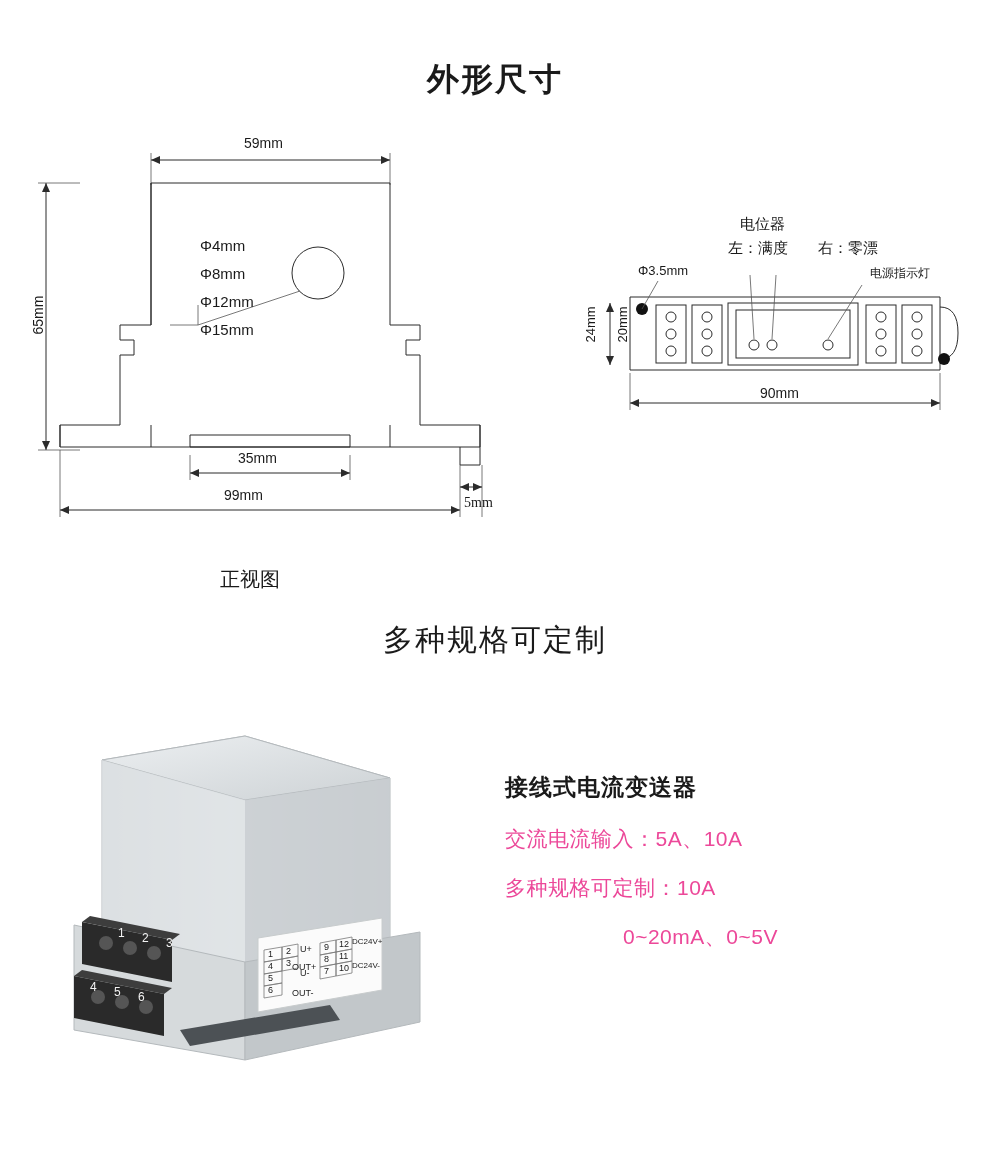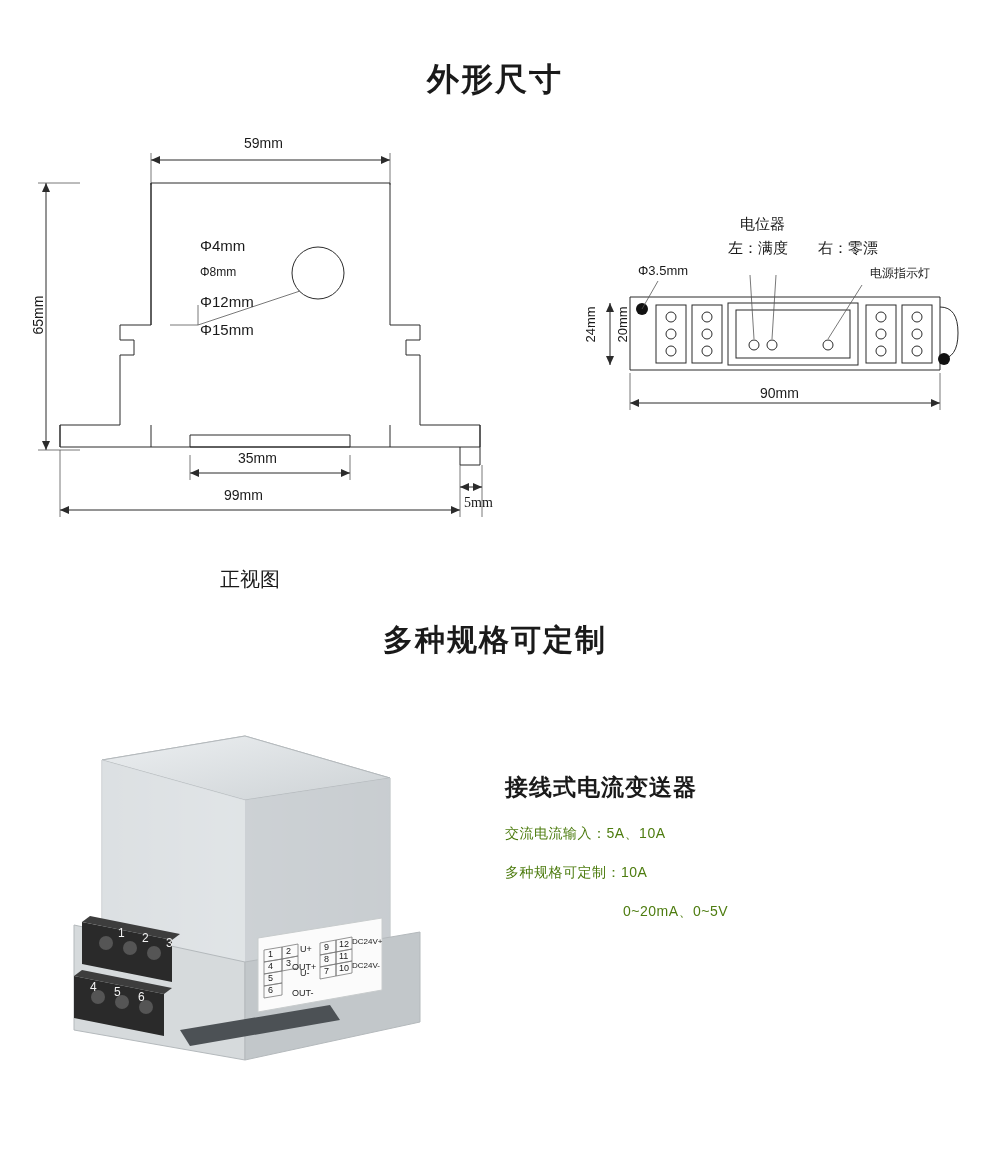--- a/index.html
+++ b/index.html
@@ -53,41 +53,41 @@
   }
 
   
   .title-2 {
     position: absolute;
     top: 620px;
     left: 0;
     width: 990px;
     text-align: center;
     font-size: 30px;
-    font-weight: bold;
+    font-weight: normal;
     letter-spacing: 2px;
   }
 
   .spec-block {
     position: absolute;
     left: 505px;
     top: 772px;
     width: 470px;
   }
   .spec-title {
     font-size: 23px;
     font-weight: bold;
     margin-bottom: 22px;
     letter-spacing: 1px;
   }
   .spec-line {
-    font-size: 14px;
+    font-size: 21px;
     margin-bottom: 21px;
     letter-spacing: 0.5px;
-    color: #4d7c0f;
+    color: #ec4899;
   }
   .spec-line.indent {
     padding-left: 118px;
   }
 
   .photo {
     position: absolute;
     left: 30px;
     top: 700px;
     width: 460px;
@@ -157,21 +157,21 @@
       <polygon points="462,362 453,358 453,366" fill="#2b2b2b"></polygon>
     </svg>
 
     <div class="lbl" style="left:224px;top:10px;">59mm</div>
     <div class="lbl vert" style="left:-12px;top:182px;width:60px;text-align:center;">65mm</div>
     <div class="lbl" style="left:218px;top:325px;">35mm</div>
     <div class="lbl" style="left:204px;top:362px;">99mm</div>
     <div class="lbl" style="left:444px;top:370px;font-family:Liberation Serif, serif;">5mm</div>
 
     <div class="lbl" style="left:180px;top:112px;font-size:15px;">Φ4mm</div>
-    <div class="lbl" style="left:180px;top:140px;font-size:12px;">Φ8mm</div>
+    <div class="lbl" style="left:180px;top:140px;font-size:15px;">Φ8mm</div>
     <div class="lbl" style="left:180px;top:168px;font-size:15px;">Φ12mm</div>
     <div class="lbl" style="left:180px;top:196px;font-size:15px;">Φ15mm</div>
 
     <div class="lbl" style="left:200px;top:405px;font-size:20px;margin-top:36px;">正视图</div>
   </div>
 
   <div style="position:absolute;left:600px;top:225px;width:380px;height:220px;">
     <svg width="380" height="220" viewBox="0 0 380 220">
 
       <path class="ln" d="M30,72 L340,72 L340,145 L30,145 Z"></path>

